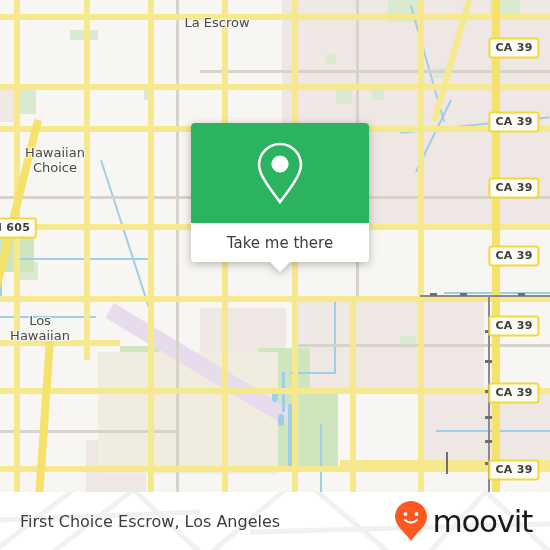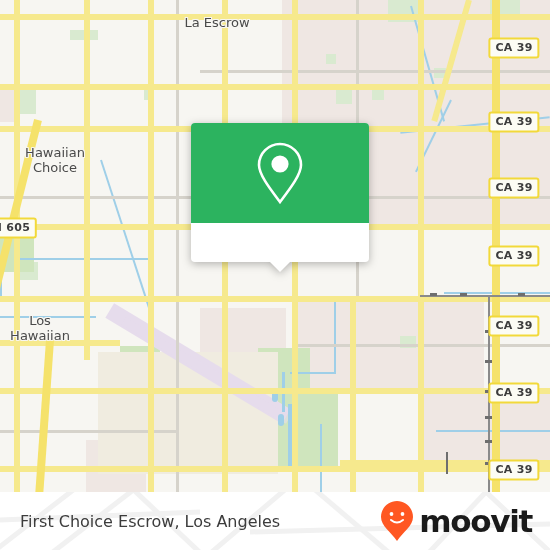--- a/index.html
+++ b/index.html
@@ -142,21 +142,21 @@
   }
   #brand {
     position:absolute;
     right:18px; top:50%;
     transform:translateY(-50%);
     display:flex; align-items:center; gap:5px;
   }
   #brand-name {
     color:#1a1a1a;
     font-size:31px;
-    font-weight:bold;
+    font-weight:normal;
     letter-spacing:-1.3px;
     font-family:"DejaVu Sans", sans-serif;
     line-height:31px;
   }
 </style>
 </head>
 <body>
 
 <div id="screen">
 
@@ -286,20 +286,23 @@
         <div class="shield" style="left: 514px; top: 470px; transform: translate(-50%, -50%);">CA 39</div>
       </div>
 
     <div id="popup">
       <div id="popup-body">
         <div id="popup-green">
           <svg width="54" height="66" viewBox="0 0 54 66">
             <path d="M27 4 C15.4 4 6 13.4 6 25 C6 35 18 50 27 62 C36 50 48 35 48 25 C48 13.4 38.6 4 27 4 Z" fill="none" stroke="#ffffff" stroke-width="2.6"></path>
             <circle cx="27" cy="24" r="8.6" fill="#ffffff"></circle>
           </svg>
+        </div>
+        <div id="popup-cta">
+          <span>Take me there</span>
         </div>
       </div>
       <div id="popup-tail"></div>
     </div>
 
 
   </div>
 
   <div id="footer">
     <svg id="footer-pattern" viewBox="0 0 550 58" preserveAspectRatio="none">

